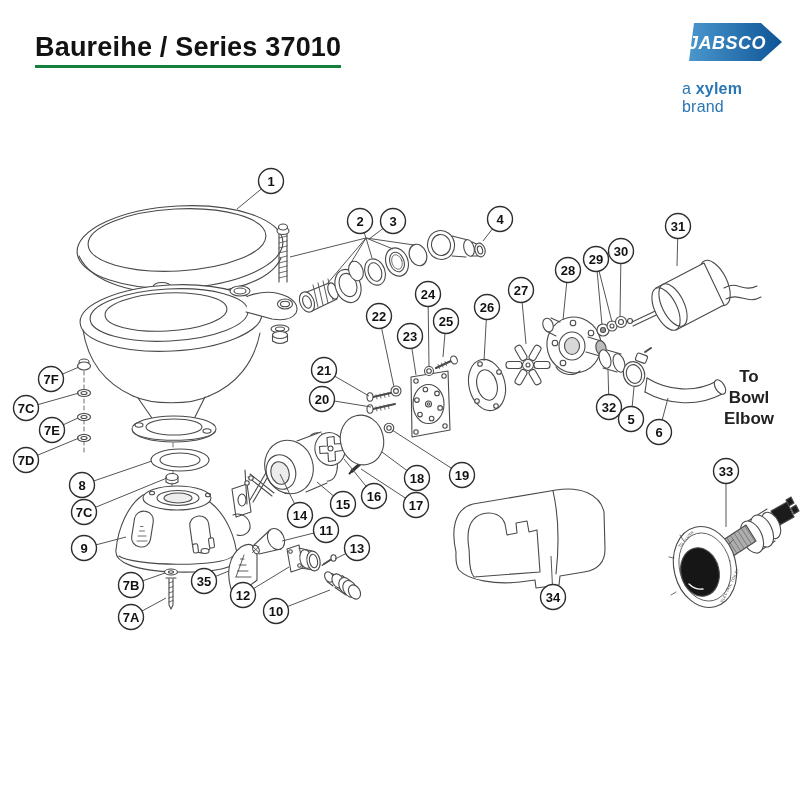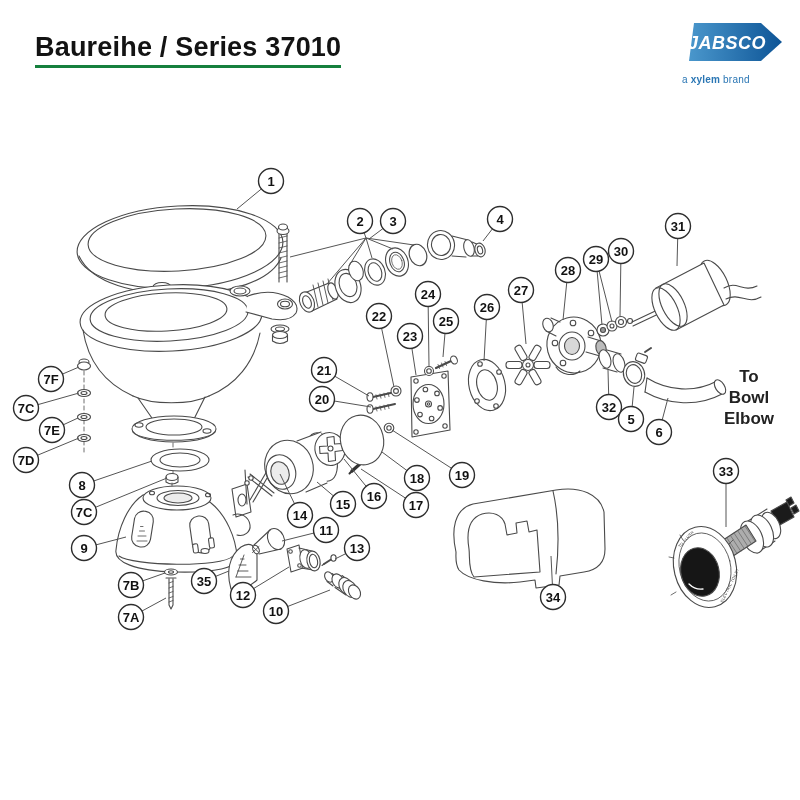--- a/index.html
+++ b/index.html
@@ -1,21 +1,21 @@
 <!DOCTYPE html>
 <html><head>
 <meta charset="utf-8">
 <style>
   html,body{margin:0;padding:0;background:#fff;}
   .page{width:800px;height:800px;position:relative;background:#ffffff;overflow:hidden;
         font-family:"Liberation Sans",sans-serif;}
   .title{position:absolute;left:35px;top:22px;font-size:27px;font-weight:bold;color:#131313;
          border-bottom:3px solid #15803d;padding-bottom:2px;letter-spacing:.2px;margin-top:10px;}
   .logo{position:absolute;left:682px;top:20px;width:106px;text-align:left;}
-  .logo .tagline{margin-top:4px;font-size:10px;color:#2a76b4;letter-spacing:.2px;}
+  .logo .tagline{margin-top:10px;font-size:16px;color:#2a76b4;letter-spacing:.2px;}
   .logo .tagline b{font-weight:bold;}
   svg.art{position:absolute;left:0;top:0;}
   .callout-label{font:bold 13px "Liberation Sans",sans-serif;fill:#111;}
   .ann{font:bold 17px "Liberation Sans",sans-serif;fill:#222;}
   .dial-text{font:3.8px "Liberation Sans",sans-serif;fill:#333;letter-spacing:.3px;}
 </style>
 </head>
 <body>
 
 <div class="page">

